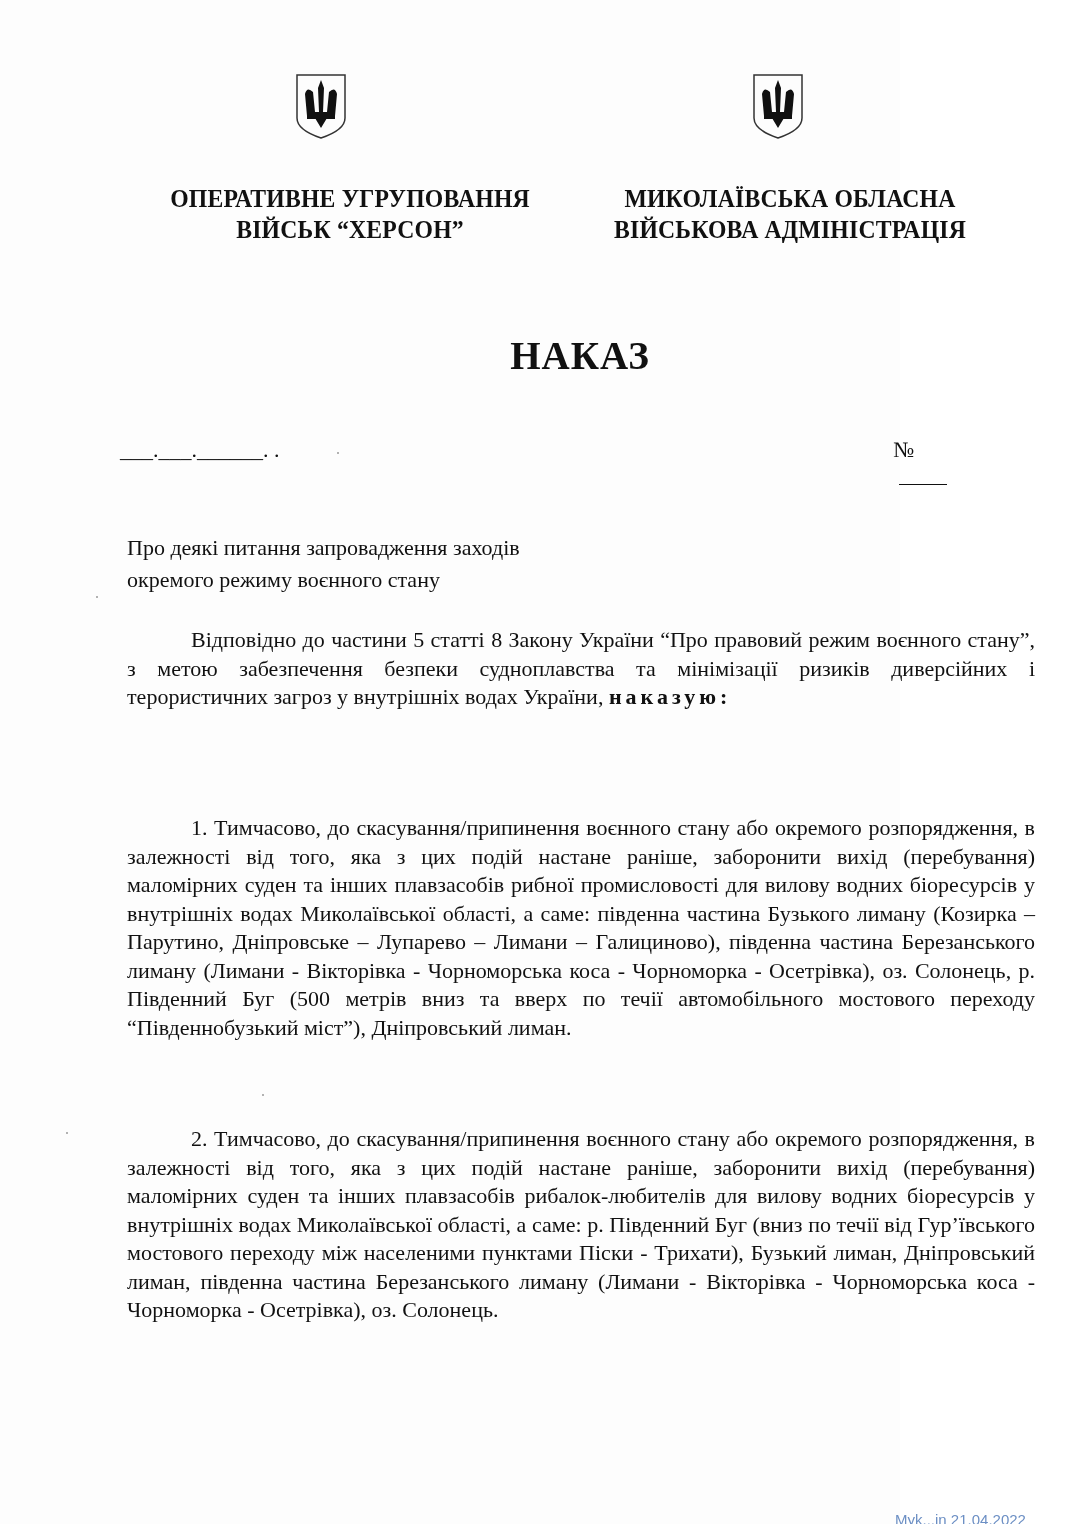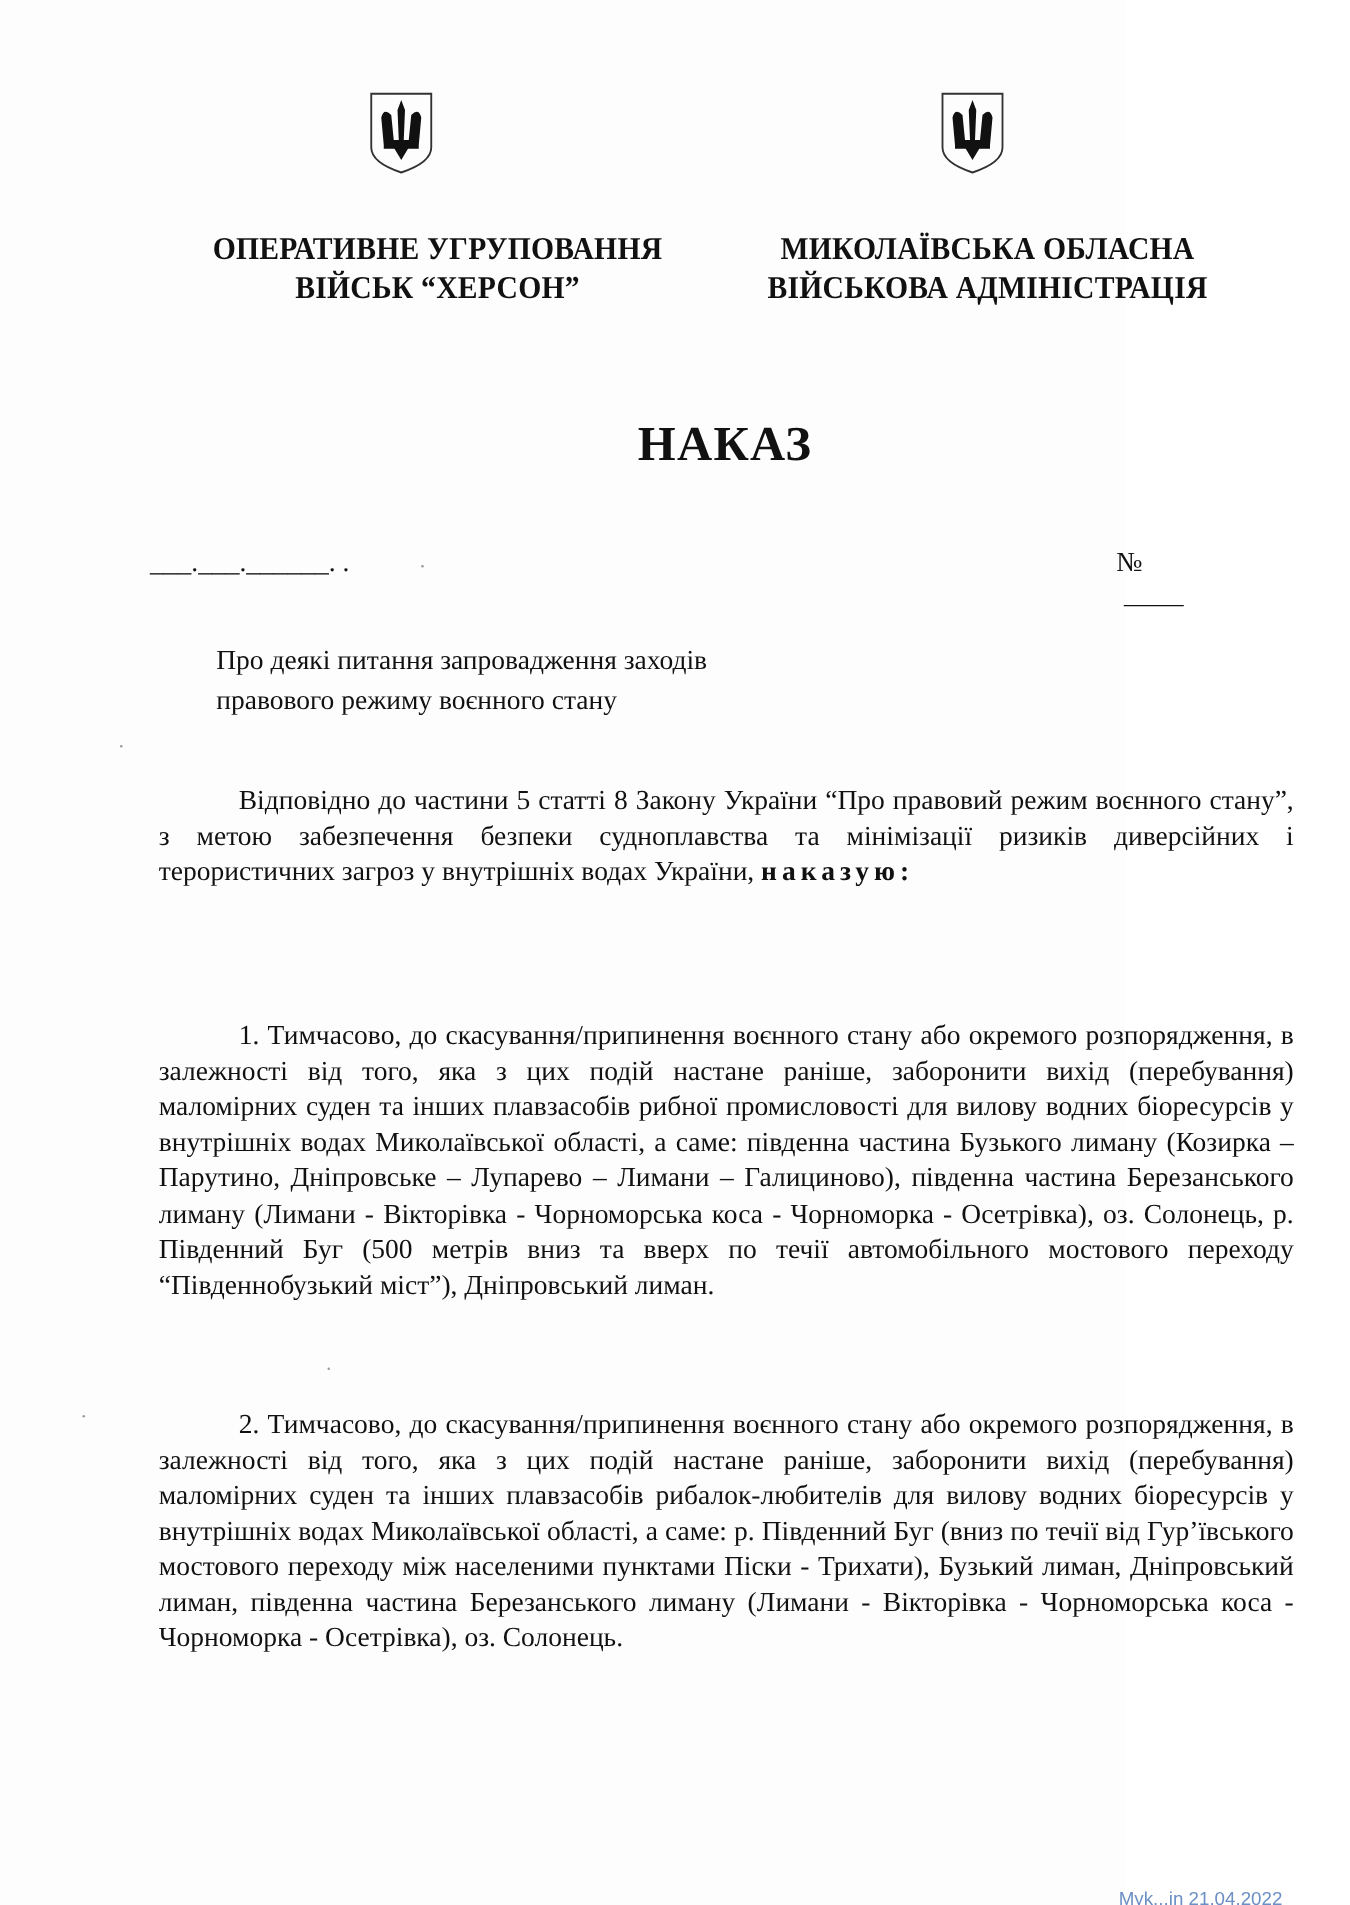--- a/index.html
+++ b/index.html
@@ -9,21 +9,21 @@
   .coat { position: absolute; top: 72px; width: 56px; height: 68px; }
   .coat-left { left: 293px; }
   .coat-right { left: 750px; }
   .org { position: absolute; top: 183px; font-weight: bold; font-size: 25.5px; line-height: 31px; text-align: center; letter-spacing: 0.2px; transform: scaleX(0.93); }
   .org-left { left: 120px; width: 460px; transform-origin: center; }
   .org-right { left: 575px; width: 430px; transform-origin: center; }
   .title { position: absolute; top: 333px; left: 0; width: 1160px; text-align: center; font-weight: bold; font-size: 39px; letter-spacing: 1px; }
   .date-blank { position: absolute; left: 120px; top: 437px; font-size: 22px; letter-spacing: 0px; text-align: right; }
   .number { position: absolute; left: 893px; top: 437px; font-size: 22px; }
   .number .blank { display: inline-block; width: 48px; border-bottom: 1.5px solid #111; margin-left: 6px; height: 20px; vertical-align: -2px; }
-  .subject { position: absolute; left: 127px; top: 512px; font-size: 22px; line-height: 32px; margin-left: 46px; }
+  .subject { position: absolute; left: 127px; top: 532px; font-size: 22px; line-height: 32px; }
   .para { position: absolute; left: 127px; width: 908px; font-size: 22px; line-height: 28.5px; text-align: justify; text-indent: 64px; }
   .p-intro { top: 626px; }
   .p1 { top: 814px; }
   .p2 { top: 1125px; }
   .p3 { top: 1362px; }
   .spaced-bold { font-weight: bold; letter-spacing: 4px; margin-top: 15px; }
   .stamp { position: absolute; left: 895px; top: 1511px; font-family: "Liberation Sans", sans-serif; font-size: 15px; color: #6c8fc4; white-space: nowrap; }
   .speck { position: absolute; width: 2px; height: 2px; background: #999; border-radius: 1px; }
 </style>
 </head>
@@ -53,21 +53,21 @@
 
   <div class="title">НАКАЗ</div>
 
   <div class="date-blank">___.___.______. .</div>
   <div class="number">
     <span>№</span><span class="blank"></span>
   </div>
 
   <div class="subject">
     <div>Про деякі питання запровадження заходів</div>
-    <div>правового режиму воєнного стану</div>
+    <div>окремого режиму воєнного стану</div>
   </div>
 
   <div class="para p-intro">
     <span>Відповідно до частини 5 статті 8 Закону України “Про правовий режим воєнного стану”, з метою забезпечення безпеки судноплавства та мінімізації ризиків диверсійних і терористичних загроз у внутрішніх водах України,</span>
     <span class="spaced-bold">наказую:</span>
   </div>
 
   <div class="para p1">1. Тимчасово, до скасування/припинення воєнного стану або окремого розпорядження, в залежності від того, яка з цих подій настане раніше, заборонити вихід (перебування) маломірних суден та інших плавзасобів рибної промисловості для вилову водних біоресурсів у внутрішніх водах Миколаївської області, а саме: південна частина Бузького лиману (Козирка – Парутино, Дніпровське – Лупарево – Лимани – Галициново), південна частина Березанського лиману (Лимани - Вікторівка - Чорноморська коса - Чорноморка - Осетрівка), оз. Солонець, р. Південний Буг (500 метрів вниз та вверх по течії автомобільного мостового переходу “Південнобузький міст”), Дніпровський лиман.</div>
   <div class="para p2">2. Тимчасово, до скасування/припинення воєнного стану або окремого розпорядження, в залежності від того, яка з цих подій настане раніше, заборонити вихід (перебування) маломірних суден та інших плавзасобів рибалок-любителів для вилову водних біоресурсів у внутрішніх водах Миколаївської області, а саме: р. Південний Буг (вниз по течії від Гур’ївського мостового переходу між населеними пунктами Піски - Трихати), Бузький лиман, Дніпровський лиман, південна частина Березанського лиману (Лимани - Вікторівка - Чорноморська коса - Чорноморка - Осетрівка), оз. Солонець.</div>
 

